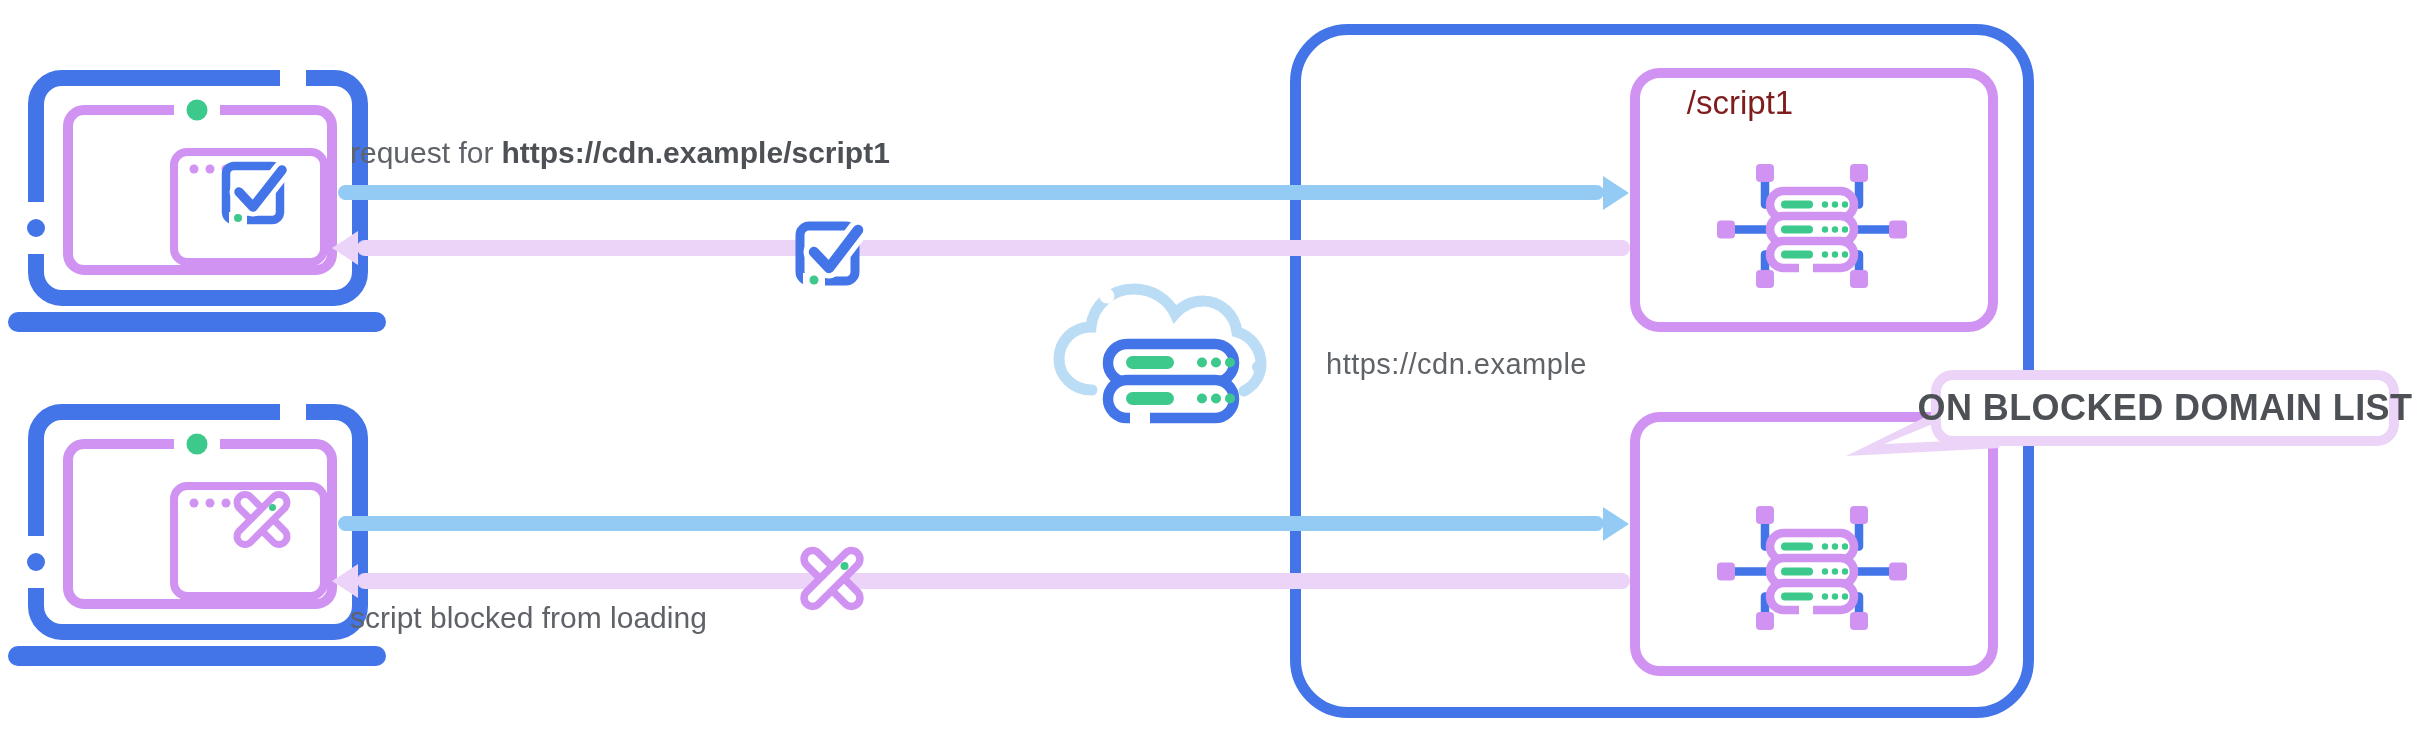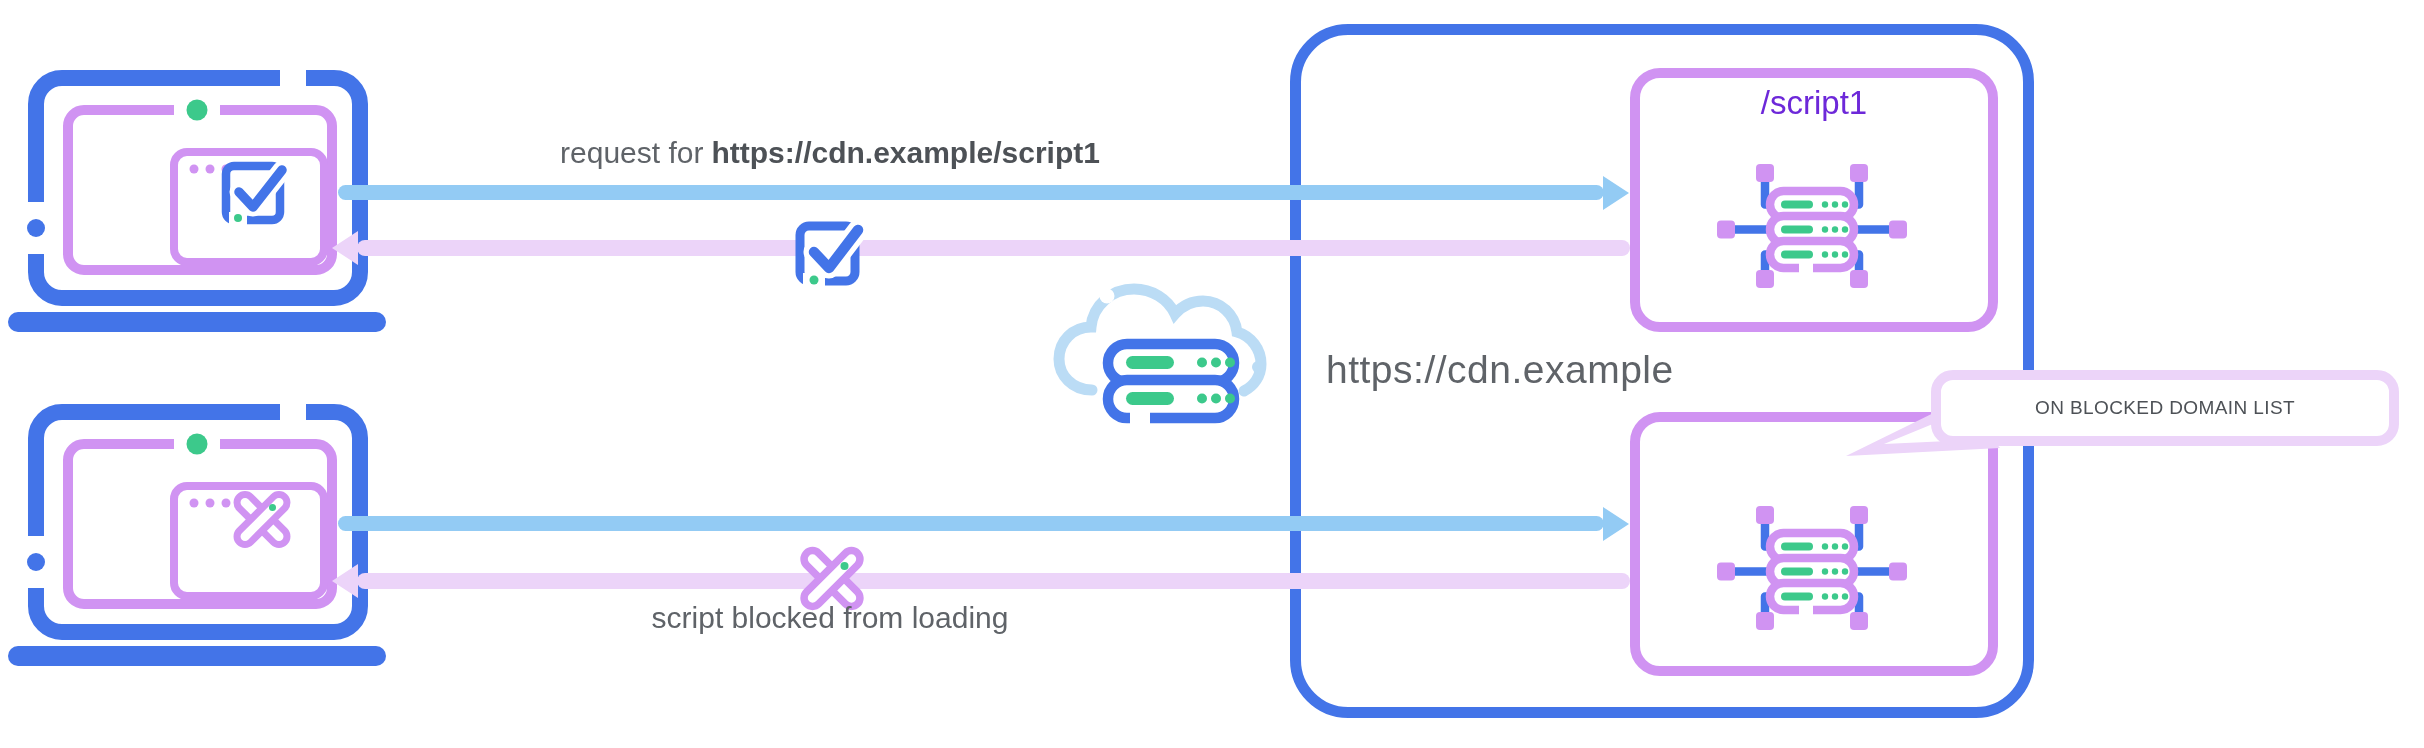--- a/index.html
+++ b/index.html
@@ -8,59 +8,59 @@
     background:#ffffff;font-family:"Liberation Sans",sans-serif;
   }
   .abs{position:absolute;}
 
   
   .cdn-container{
     left:1290px;top:24px;width:722px;height:672px;
     border:11px solid #4374E8;border-radius:58px;background:#ffffff;z-index:1;
   }
   .cdn-domain{
-    left:1326px;top:348px;width:480px;font-size:39px;color:#5F6368;z-index:2;
+    left:1326px;top:348px;width:480px;font-size:29px;color:#5F6368;z-index:2;
     letter-spacing:0.5px;
   }
 
   
   .endpoint{
     left:1630px;width:348px;height:244px;background:#ffffff;
     border:10px solid #D093F2;border-radius:30px;z-index:3;
   }
   .endpoint-label{
-    left:1630px;width:368px;text-align:center;font-size:33px;color:#6d28d9;z-index:4;
+    left:1556px;width:368px;text-align:center;font-size:33px;color:#7f1d1d;z-index:4;
   }
 
   
   .arrow-r{height:15px;background:#93CBF4;border-radius:10px;z-index:7;}
   .arrow-r::after{
     content:"";position:absolute;right:-25px;top:50%;transform:translateY(-50%);
     width:0;height:0;border-top:17px solid transparent;border-bottom:17px solid transparent;
     border-left:26px solid #93CBF4;
   }
   .arrow-l{height:16px;background:#ECD4F9;border-radius:10px;z-index:7;}
   .arrow-l::before{
     content:"";position:absolute;left:-25px;top:50%;transform:translateY(-50%);
     width:0;height:0;border-top:17px solid transparent;border-bottom:17px solid transparent;
     border-right:26px solid #ECD4F9;
   }
 
   
   .flow-text{
-    left:350px;width:960px;text-align:center;font-size:30px;color:#5F6368;z-index:8;
+    left:350px;width:960px;text-align:left;font-size:30px;color:#5F6368;z-index:8;
   }
   .req-url{font-weight:700;color:#4D5156;margin-left:8px;}
 
   
   .callout{
     left:1931px;top:370px;width:448px;height:56px;background:#ffffff;
     border:10px solid #ECD4F9;border-radius:22px;z-index:10;
     display:flex;align-items:center;justify-content:center;
-    font-size:19px;font-weight:400;color:#4D5156;letter-spacing:0.4px;white-space:nowrap;
+    font-size:36px;font-weight:700;color:#4D5156;letter-spacing:0.4px;white-space:nowrap;
   }
   .icon-layer{z-index:6;}
   .icon-top{z-index:8;}
   .tail-layer{z-index:9;}
 </style>
 </head>
 <body>
 
 <div id="canvas">
 

